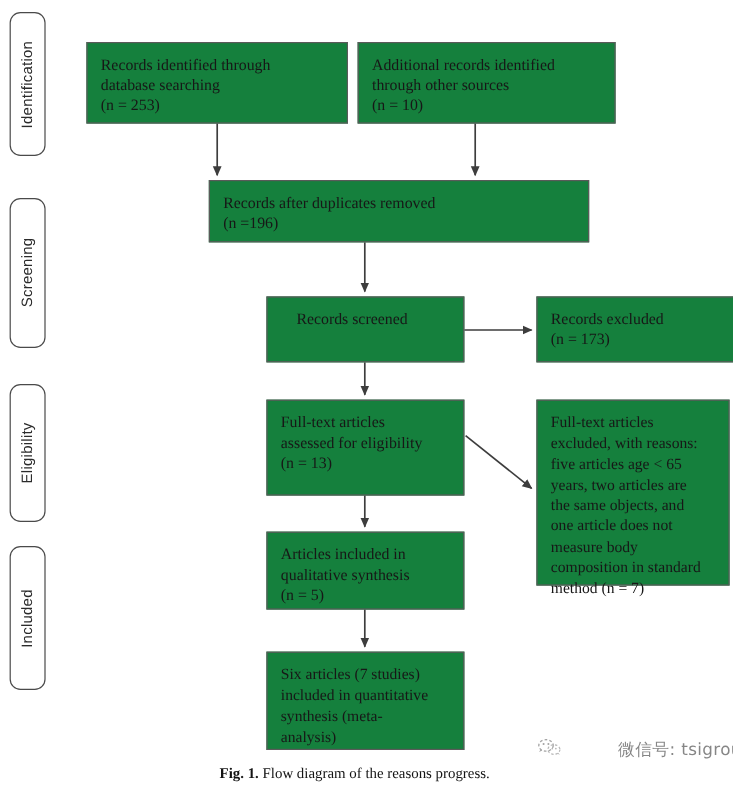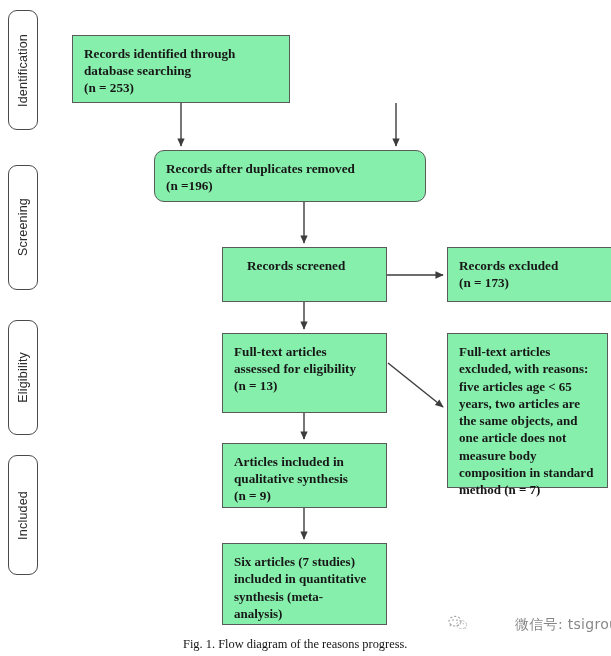--- a/index.html
+++ b/index.html
@@ -38,24 +38,23 @@
     letter-spacing: 0.2px;
     color: #2b2b2b;
     white-space: nowrap;
     font-family: "Liberation Sans", "DejaVu Sans", sans-serif;
   }
 
   
   .node {
     position: absolute;
     border: 1px solid #5a5a5a;
-    background: #86efac;
+    background: #15803d;
     box-sizing: border-box;
     padding: 9px 10px 6px 11px;
-    font-weight: bold;
   }
   .node-text {
     font-size: 13.2px;
     line-height: 1.30;
     color: #171717;
     white-space: pre-line;
     font-family: "Liberation Serif", "DejaVu Serif", serif;
   }
   .node.dense .node-text {
     line-height: 1.33;
@@ -70,21 +69,21 @@
   .connector svg { display: block; overflow: visible; }
 
   
   #caption {
     position: absolute;
     font-size: 12.4px;
     color: #141414;
     font-family: "Liberation Serif", "DejaVu Serif", serif;
     white-space: nowrap;
   }
-  #caption .fig-label { font-weight: normal; }
+  #caption .fig-label { font-weight: bold; }
 
   
   #watermark {
     position: absolute;
     display: flex;
     align-items: center;
     gap: 6px;
     opacity: 0.62;
     color: #3c3c3c;
     font-size: 14px;
@@ -113,22 +112,27 @@
   <div class="stage" style="left:8px; top:455px; width:30px; height:120px;">
     <span class="stage-text">Included</span>
   </div>
 
   <div class="node" style="left:72px; top:35px; width:218px; height:68px;">
     <div class="node-text">Records identified through
 database searching
 (n = 253)</div>
   </div>
 
-
-  <div class="node" style="left:154px; top:150px; width:272px; height:52px;border-radius:10px;">
+  <div class="node" style="left:298px; top:35px; width:215px; height:68px;">
+    <div class="node-text">Additional records identified
+through other sources
+(n = 10)</div>
+  </div>
+
+  <div class="node" style="left:174px; top:150px; width:317px; height:52px;">
     <div class="node-text">Records after duplicates removed
 (n =196)</div>
   </div>
 
   <div class="node" style="left:222px; top:247px; width:165px; height:55px;padding-left:24px;">
     <div class="node-text">Records screened</div>
   </div>
 
   <div class="node" style="left:447px; top:247px; width:175px; height:55px;">
     <div class="node-text">Records excluded
@@ -149,21 +153,21 @@
 the same objects, and
 one article does not
 measure body
 composition in standard
 method (n = 7)</div>
   </div>
 
   <div class="node" style="left:222px; top:443px; width:165px; height:65px;">
     <div class="node-text">Articles included in
 qualitative synthesis
-(n = 9)</div>
+(n = 5)</div>
   </div>
 
   <div class="node dense" style="left:222px; top:543px; width:165px; height:82px;">
     <div class="node-text">Six articles (7 studies)
 included in quantitative
 synthesis (meta-
 analysis)</div>
   </div>
 
   <div class="connector" style="left:0; top:0; width:611px; height:656px;">

